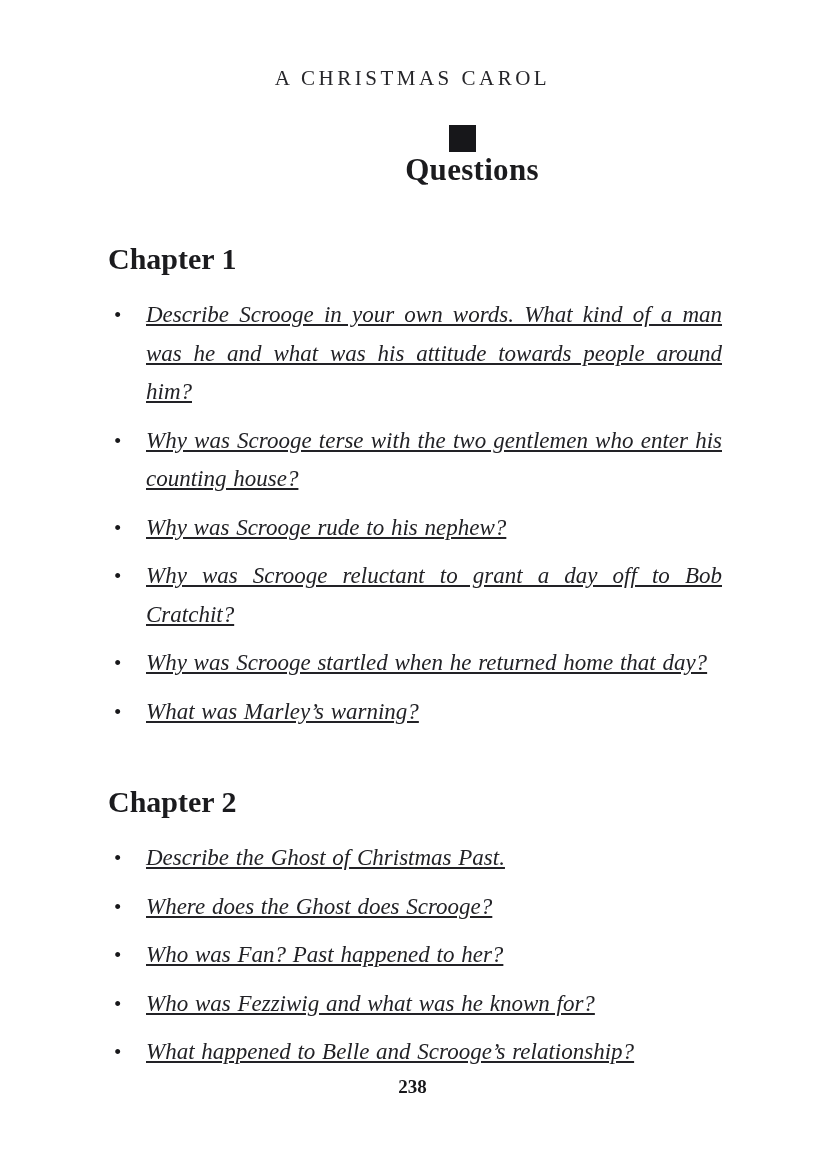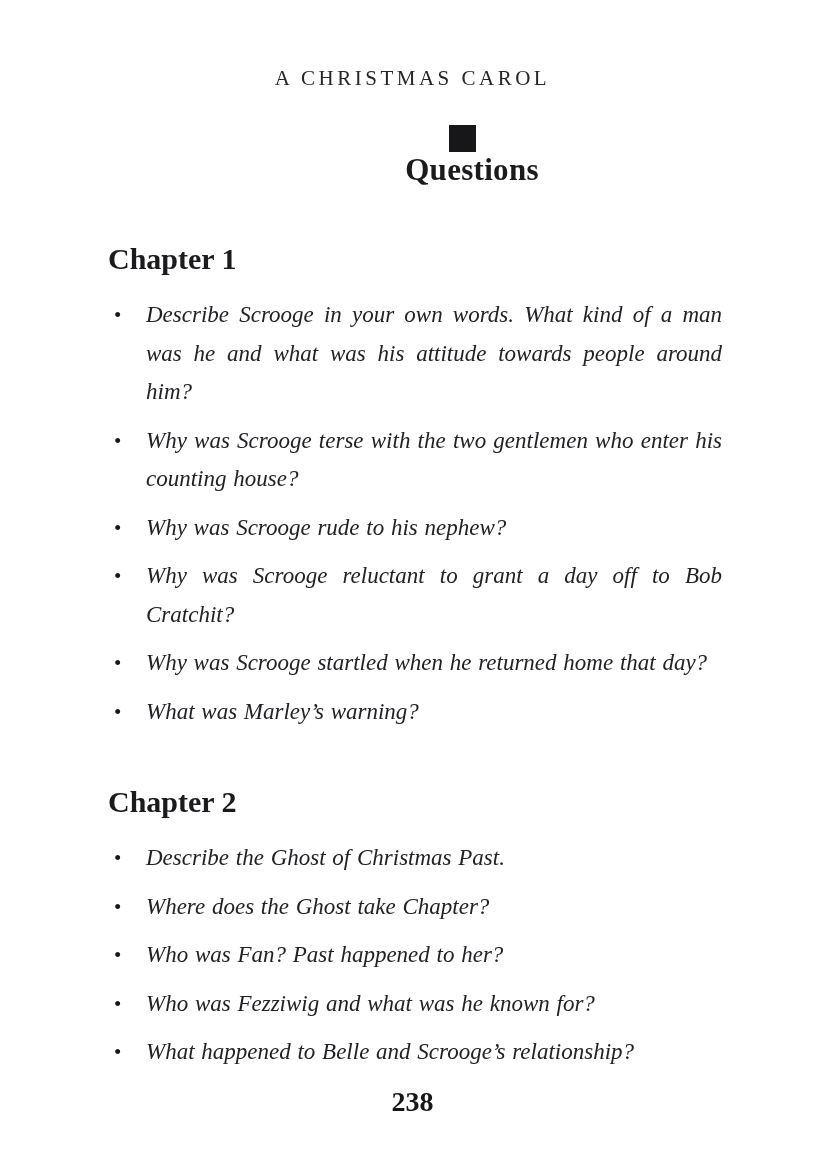--- a/index.html
+++ b/index.html
@@ -70,28 +70,29 @@
     font-style: normal;
     font-size: 21px;
     line-height: 38.5px;
     color: #17171a;
   }
   ul.question-list li .qtext {
     display: block;
     text-align: justify;
     text-align-last: left;
     word-spacing: 1px;
+    text-decoration: underline;
   }
   .page-number {
     position: absolute;
     left: 0;
     right: 0;
-    bottom: 44px;
+    bottom: 64px;
     text-align: center;
-    font-size: 28px;
+    font-size: 19px;
     font-weight: bold;
     color: #17171a;
   }
 </style>
 </head>
 <body>
 
 <div class="page">
 
   <div class="running-head">A CHRISTMAS CAROL</div>
@@ -132,21 +133,21 @@
 
   <div class="chapter-title second">Chapter 2</div>
 
   <ul class="question-list">
     <li>
       <span class="bullet">•</span>
       <span class="qtext">Describe the Ghost of Christmas Past.</span>
     </li>
     <li>
       <span class="bullet">•</span>
-      <span class="qtext">Where does the Ghost take Chapter?</span>
+      <span class="qtext">Where does the Ghost does Scrooge?</span>
     </li>
     <li>
       <span class="bullet">•</span>
       <span class="qtext">Who was Fan? Past happened to her?</span>
     </li>
     <li>
       <span class="bullet">•</span>
       <span class="qtext">Who was Fezziwig and what was he known for?</span>
     </li>
     <li>

